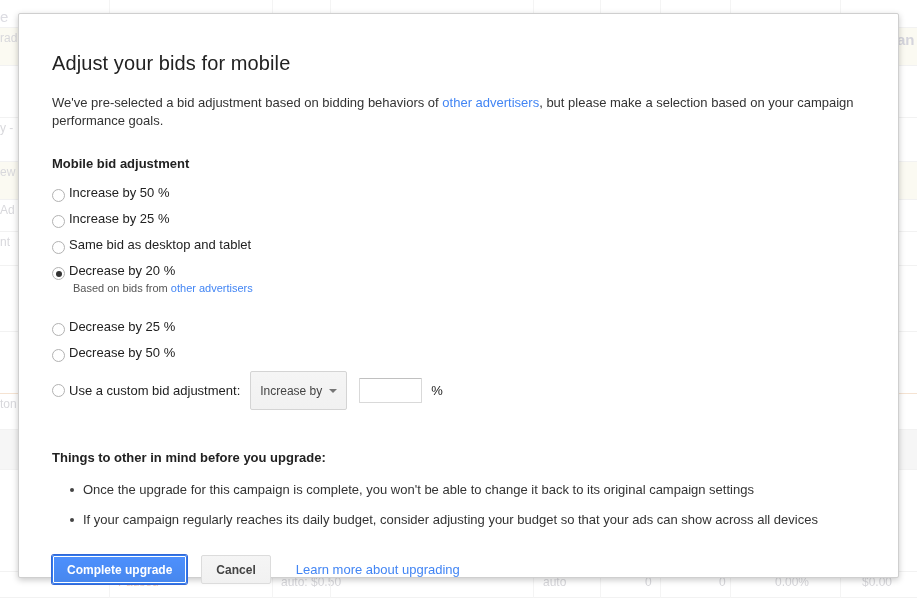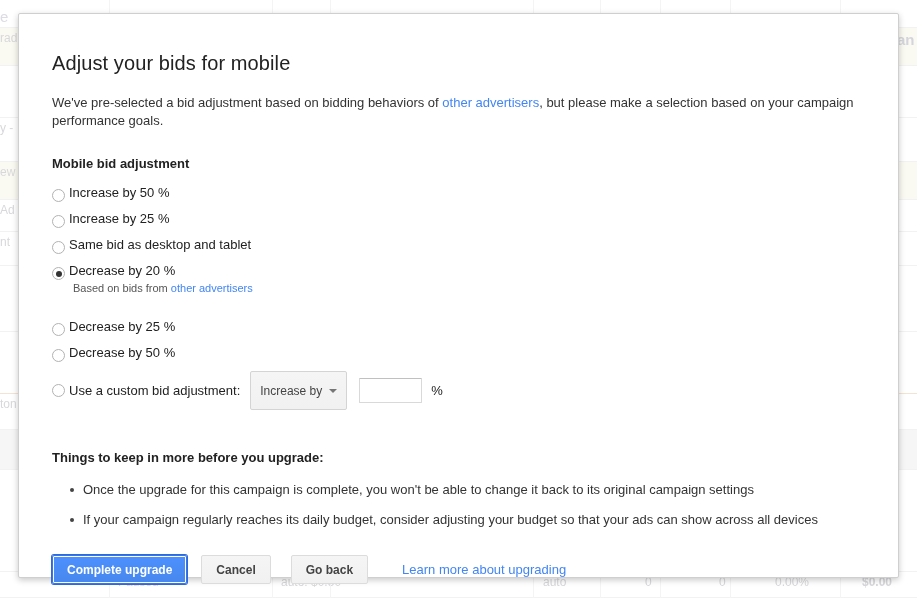--- a/index.html
+++ b/index.html
@@ -260,21 +260,21 @@
     background: linear-gradient(to bottom, #4d90fe, #4787ed);
     border: 1px solid #3079ed;
     color: #ffffff;
     box-shadow: inset 0 0 0 1px #ffffff, 0 0 0 1px #3367d6;
     margin-right: 14px;
   }
   .btn-default {
     background: linear-gradient(to bottom, #f5f5f5, #f1f1f1);
     border: 1px solid #dcdcdc;
     color: #444444;
-    margin-right: 20px;
+    margin-right: 11px;
   }
   .learn-link {
     margin-left: 14px;
     font-size: 13px;
     font-weight: normal;
     color: #4285f4;
     text-decoration: none;
     cursor: pointer;
   }
 </style>
@@ -307,21 +307,21 @@
       </div>
       <div class="bg-row grey" style="top: 430px; height: 40px;"></div>
       <div class="bg-row" style="top: 470px; height: 102px;"></div>
       <div class="bg-row" style="top: 572px; height: 26px;">
         <span class="bg-cell orange" style="left: 118px;">Paused</span>
         <span class="bg-cell" style="left: 281px;">auto: $0.50</span>
         <span class="bg-cell" style="left: 543px;">auto</span>
         <span class="bg-cell" style="left: 645px;">0</span>
         <span class="bg-cell" style="left: 719px;">0</span>
         <span class="bg-cell" style="left: 775px;">0.00%</span>
-        <span class="bg-cell" style="left: 862px; font-weight: bold;">$0.00</span>
+        <span class="bg-cell" style="left: 862px;">$0.00</span>
       </div>
       <div class="bg-colsep" style="left: 109px;"></div>
       <div class="bg-colsep" style="left: 272px;"></div>
       <div class="bg-colsep" style="left: 330px;"></div>
       <div class="bg-colsep" style="left: 533px;"></div>
       <div class="bg-colsep" style="left: 600px;"></div>
       <div class="bg-colsep" style="left: 660px;"></div>
       <div class="bg-colsep" style="left: 730px;"></div>
       <div class="bg-colsep" style="left: 840px;"></div>
     </div>
@@ -375,27 +375,26 @@
       <span class="radio-ctrl"></span>
       <span class="radio-label">Use a custom bid adjustment:</span>
       <span class="gselect">
         <span>Increase by</span>
         <span class="caret"></span>
       </span>
       <input class="gtext" type="text" value="" style="">
       <span class="pct-label">%</span>
     </div>
 
-    <div class="mind-head">Things to keep in more before you upgrade:</div>
+    <div class="mind-head">Things to other in mind before you upgrade:</div>
     <ul class="mind-list" id="mind-list">
         <li>Once the upgrade for this campaign is complete, you won't be able to change it back to its original campaign settings</li>
         <li>If your campaign regularly reaches its daily budget, consider adjusting your budget so that your ads can show across all devices</li>
       </ul>
 
     <div class="btn-bar">
       <button class="btn btn-primary">Complete upgrade</button>
       <button class="btn btn-default">Cancel</button>
-      <button class="btn btn-default">Go back</button>
       <a class="learn-link" href="#">Learn more about upgrading</a>
     </div>
 
   </div>
 </div>
 
 </body></html>

